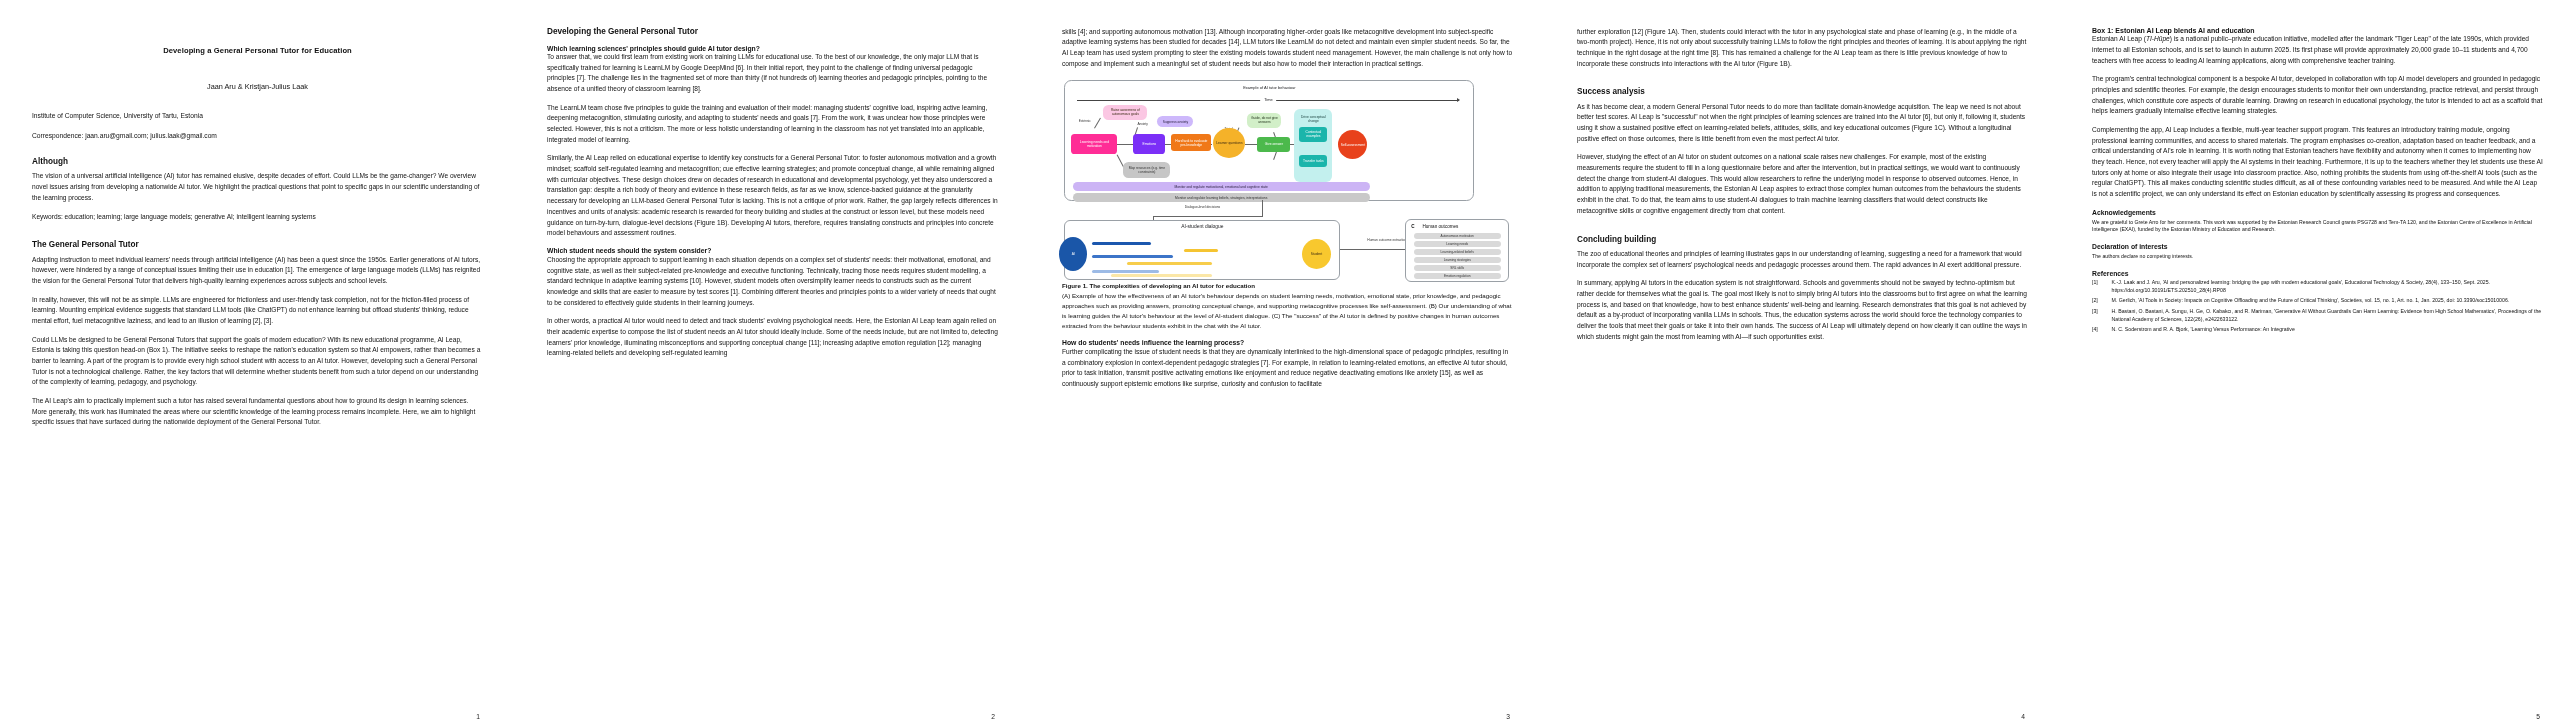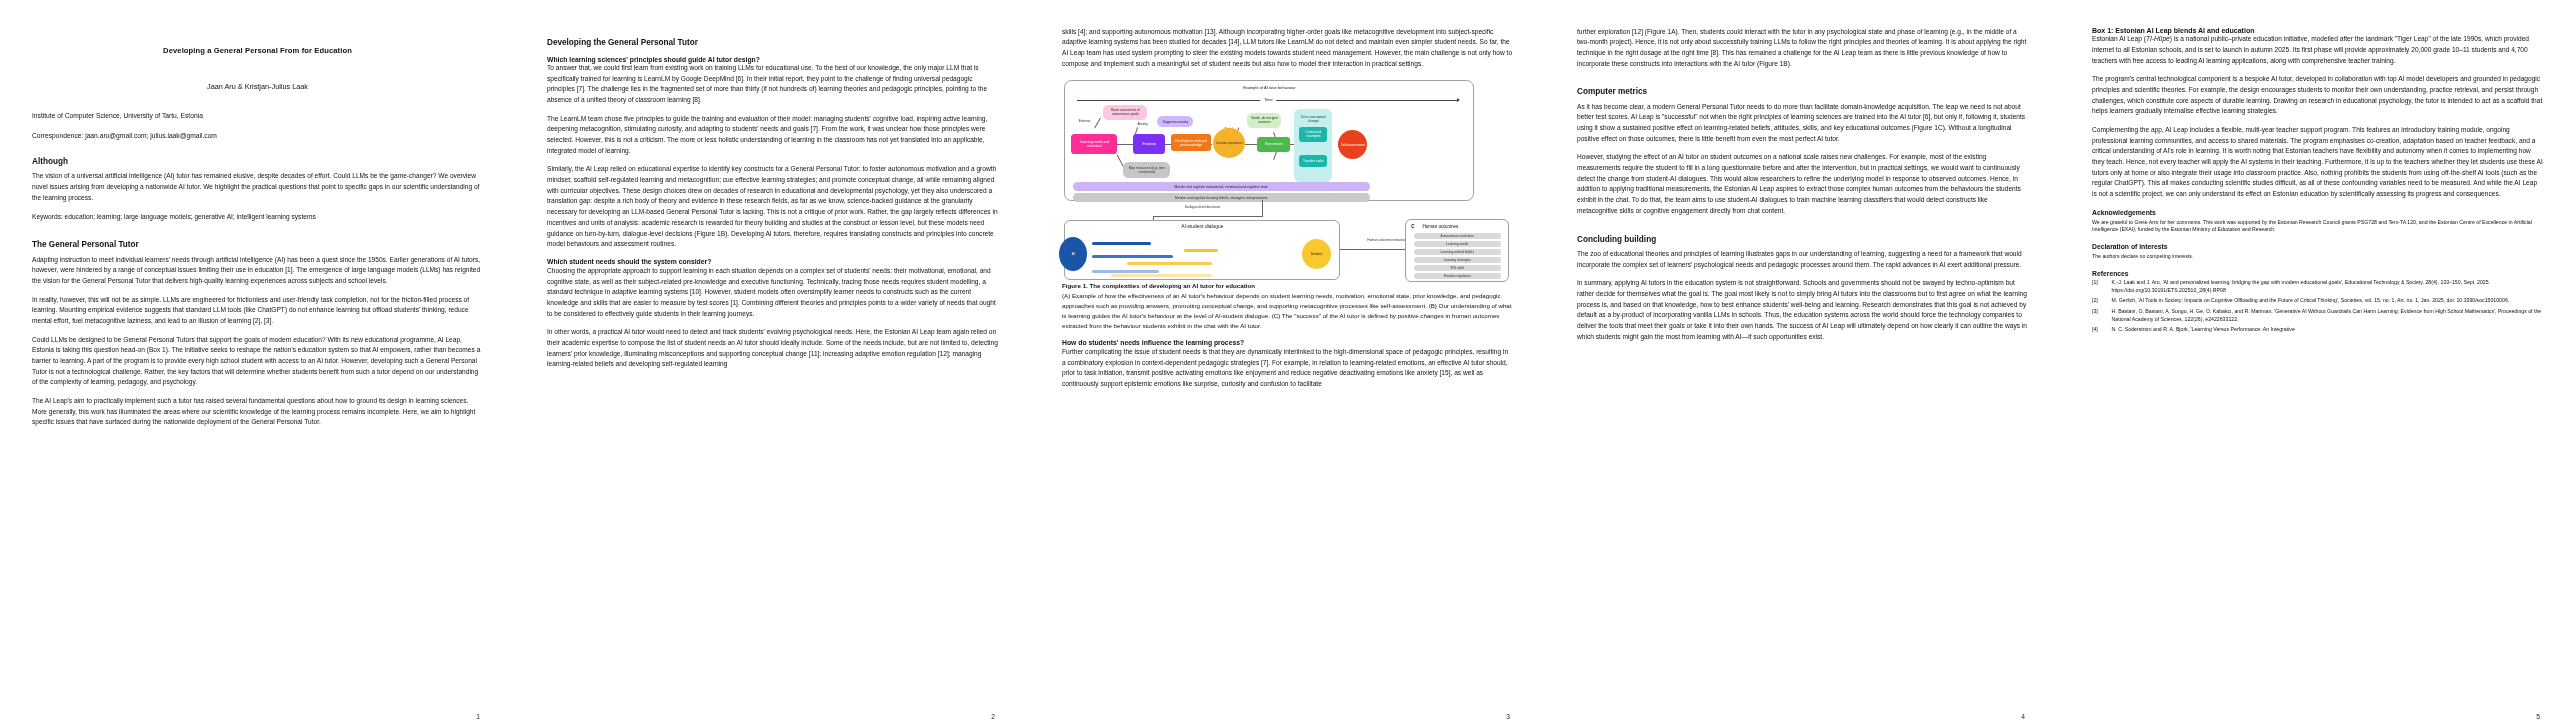--- a/index.html
+++ b/index.html
@@ -125,40 +125,40 @@
   }
   .ref .num{flex:0 0 16px;text-align:left;}
   .ref .txt{flex:1;}
 </style>
 </head>
 <body>
 
 <div class="pages">
 
   <section class="page">
-    <div class="doc-title">Developing a General Personal From for Education</div>
+    <div class="doc-title">Developing a General Personal Tutor for Education</div>
     <div class="authors">Jaan Aru  &amp; Kristjan-Julius Laak</div>
     <div class="affil">Institute of Computer Science, University of Tartu, Estonia</div>
     <div class="corr">Correspondence: jaan.aru@gmail.com; julius.laak@gmail.com</div>
 
     <h2 class="sec">Although</h2>
     <p class="body">The vision of a universal artificial intelligence (AI) tutor has remained elusive, despite decades of effort. Could LLMs be the game-changer? We overview novel issues arising from developing a nationwide AI tutor. We highlight the practical questions that point to specific gaps in our scientific understanding of the learning process.</p>
     <p class="kw">Keywords: education; learning; large language models; generative AI; intelligent learning systems</p>
 
     <h2 class="sec">The General Personal Tutor</h2>
     <p class="body">Adapting instruction to meet individual learners' needs through artificial intelligence (AI) has been a quest since the 1950s. Earlier generations of AI tutors, however, were hindered by a range of conceptual issues limiting their use in education [1]. The emergence of large language models (LLMs) has reignited the vision for the General Personal Tutor that delivers high-quality learning experiences across subjects and school levels.</p>
     <p class="body">In reality, however, this will not be as simple. LLMs are engineered for frictionless and user-friendly task completion, not for the friction-filled process of learning. Mounting empirical evidence suggests that standard LLM tools (like ChatGPT) do not enhance learning but offload students' thinking, reduce mental effort, fuel metacognitive laziness, and lead to an illusion of learning [2], [3].</p>
     <p class="body">Could LLMs be designed to be General Personal Tutors that support the goals of modern education? With its new educational programme, AI Leap, Estonia is taking this question head-on (Box 1). The initiative seeks to reshape the nation's education system so that AI empowers, rather than becomes a barrier to learning. A part of the program is to provide every high school student with access to an AI tutor. However, developing such a General Personal Tutor is not a technological challenge. Rather, the key factors that will determine whether students benefit from such a tutor depend on our understanding of the complexity of learning, pedagogy, and psychology.</p>
     <p class="body">The AI Leap's aim to practically implement such a tutor has raised several fundamental questions about how to ground its design in learning sciences. More generally, this work has illuminated the areas where our scientific knowledge of the learning process remains incomplete. Here, we aim to highlight specific issues that have surfaced during the nationwide deployment of the General Personal Tutor.</p>
 
     <div class="pageno">1</div>
   </section>
 
   <section class="page">
-    <h2 class="sec" style="margin-top:15px">Developing the General Personal Tutor</h2>
+    <h2 class="sec" style="margin-top:4px">Developing the General Personal Tutor</h2>
     <h3 class="sub">Which learning sciences' principles should guide AI tutor design?</h3>
     <p class="body">To answer that, we could first learn from existing work on training LLMs for educational use. To the best of our knowledge, the only major LLM that is specifically trained for learning is LearnLM by Google DeepMind [6]. In their initial report, they point to the challenge of finding universal pedagogic principles [7]. The challenge lies in the fragmented set of more than thirty (if not hundreds of) learning theories and pedagogic principles, pointing to the absence of a unified theory of classroom learning [8].</p>
     <p class="body">The LearnLM team chose five principles to guide the training and evaluation of their model: managing students' cognitive load, inspiring active learning, deepening metacognition, stimulating curiosity, and adapting to students' needs and goals [7]. From the work, it was unclear how those principles were selected. However, this is not a criticism. The more or less holistic understanding of learning in the classroom has not yet translated into an applicable, integrated model of learning.</p>
     <p class="body">Similarly, the AI Leap relied on educational expertise to identify key constructs for a General Personal Tutor: to foster autonomous motivation and a growth mindset; scaffold self-regulated learning and metacognition; cue effective learning strategies; and promote conceptual change, all while remaining aligned with curricular objectives. These design choices drew on decades of research in educational and developmental psychology, yet they also underscored a translation gap: despite a rich body of theory and evidence in these research fields, as far as we know, science-backed guidance at the granularity necessary for developing an LLM-based General Personal Tutor is lacking. This is not a critique of prior work. Rather, the gap largely reflects differences in incentives and units of analysis: academic research is rewarded for theory building and studies at the construct or lesson level, but these models need guidance on turn-by-turn, dialogue-level decisions (Figure 1B). Developing AI tutors, therefore, requires translating constructs and principles into concrete model behaviours and assessment routines.</p>
     <h3 class="sub">Which student needs should the system consider?</h3>
     <p class="body">Choosing the appropriate approach to support learning in each situation depends on a complex set of students' needs: their motivational, emotional, and cognitive state, as well as their subject-related pre-knowledge and executive functioning. Technically, tracing those needs requires student modelling, a standard technique in adaptive learning systems [10]. However, student models often oversimplify learner needs to constructs such as the current knowledge and skills that are easier to measure by test scores [1]. Combining different theories and principles points to a wider variety of needs that ought to be considered to effectively guide students in their learning journeys.</p>
     <p class="body">In other words, a practical AI tutor would need to detect and track students' evolving psychological needs. Here, the Estonian AI Leap team again relied on their academic expertise to compose the list of student needs an AI tutor should ideally include. Some of the needs include, but are not limited to, detecting learners' prior knowledge, illuminating misconceptions and supporting conceptual change [11]; increasing adaptive emotion regulation [12]; managing learning-related beliefs and developing self-regulated learning</p>
     <div class="pageno">2</div>
   </section>
 
@@ -252,21 +252,21 @@
       </div>
     </div>
 
     <h3 class="sub">How do students' needs influence the learning process?</h3>
     <p class="body">Further complicating the issue of student needs is that they are dynamically interlinked to the high-dimensional space of pedagogic principles, resulting in a combinatory explosion in context-dependent pedagogic strategies [7]. For example, in relation to learning-related emotions, an effective AI tutor should, prior to task initiation, transmit positive activating emotions like enjoyment and reduce negative deactivating emotions like anxiety [15], as well as continuously support epistemic emotions like surprise, curiosity and confusion to facilitate</p>
     <div class="pageno">3</div>
   </section>
 
   <section class="page">
     <p class="body" style="margin-top:3.6px">further exploration [12] (Figure 1A). Then, students could interact with the tutor in any psychological state and phase of learning (e.g., in the middle of a two-month project). Hence, it is not only about successfully training LLMs to follow the right principles and theories of learning. It is about applying the right technique in the right dosage at the right time [8]. This has remained a challenge for the AI Leap team as there is little previous knowledge of how to incorporate these constructs into interactions with the AI tutor (Figure 1B).</p>
-    <h2 class="sec">Computer metrics</h2>
+    <h2 class="sec">Success analysis</h2>
     <p class="body">As it has become clear, a modern General Personal Tutor needs to do more than facilitate domain-knowledge acquisition. The leap we need is not about better test scores. AI Leap is "successful" not when the right principles of learning sciences are trained into the AI tutor [6], but only if, following it, students using it show a sustained positive effect on learning-related beliefs, attitudes, skills, and key educational outcomes (Figure 1C). Without a longitudinal positive effect on those outcomes, there is little benefit from even the most perfect AI tutor.</p>
     <p class="body">However, studying the effect of an AI tutor on student outcomes on a national scale raises new challenges. For example, most of the existing measurements require the student to fill in a long questionnaire before and after the intervention, but in practical settings, we would want to continuously detect the change from student-AI dialogues. This would allow researchers to refine the underlying model in response to observed outcomes. Hence, in addition to applying traditional measurements, the Estonian AI Leap aspires to extract those complex human outcomes from the behaviours the students exhibit in the chat. To do that, the team aims to use student-AI dialogues to train machine learning classifiers that would detect constructs like metacognitive skills or cognitive engagement directly from chat content.</p>
     <h2 class="sec">Concluding building</h2>
     <p class="body">The zoo of educational theories and principles of learning illustrates gaps in our understanding of learning, suggesting a need for a framework that would incorporate the complex set of learners' psychological needs and pedagogic processes around them. The rapid advances in AI exert additional pressure.</p>
     <p class="body">In summary, applying AI tutors in the education system is not straightforward. Schools and governments should not be swayed by techno-optimism but rather decide for themselves what the goal is. The goal most likely is not to simply bring AI tutors into the classrooms but to first agree on what the learning process is, and based on that knowledge, how to best enhance students' well-being and learning. Research demonstrates that this goal is not achieved by default as a by-product of incorporating vanilla LLMs in schools. Thus, the education systems across the world should force the technology companies to deliver the tools that meet their goals or take it into their own hands. The success of AI Leap will ultimately depend on how clearly it can outline the ways in which students might gain the most from learning with AI—if such opportunities exist.</p>
     <div class="pageno">4</div>
   </section>
 
   <section class="page">
     <h3 class="sub" style="margin-top:3.6px;font-size:7px;">Box 1: Estonian AI Leap blends AI and education</h3>

